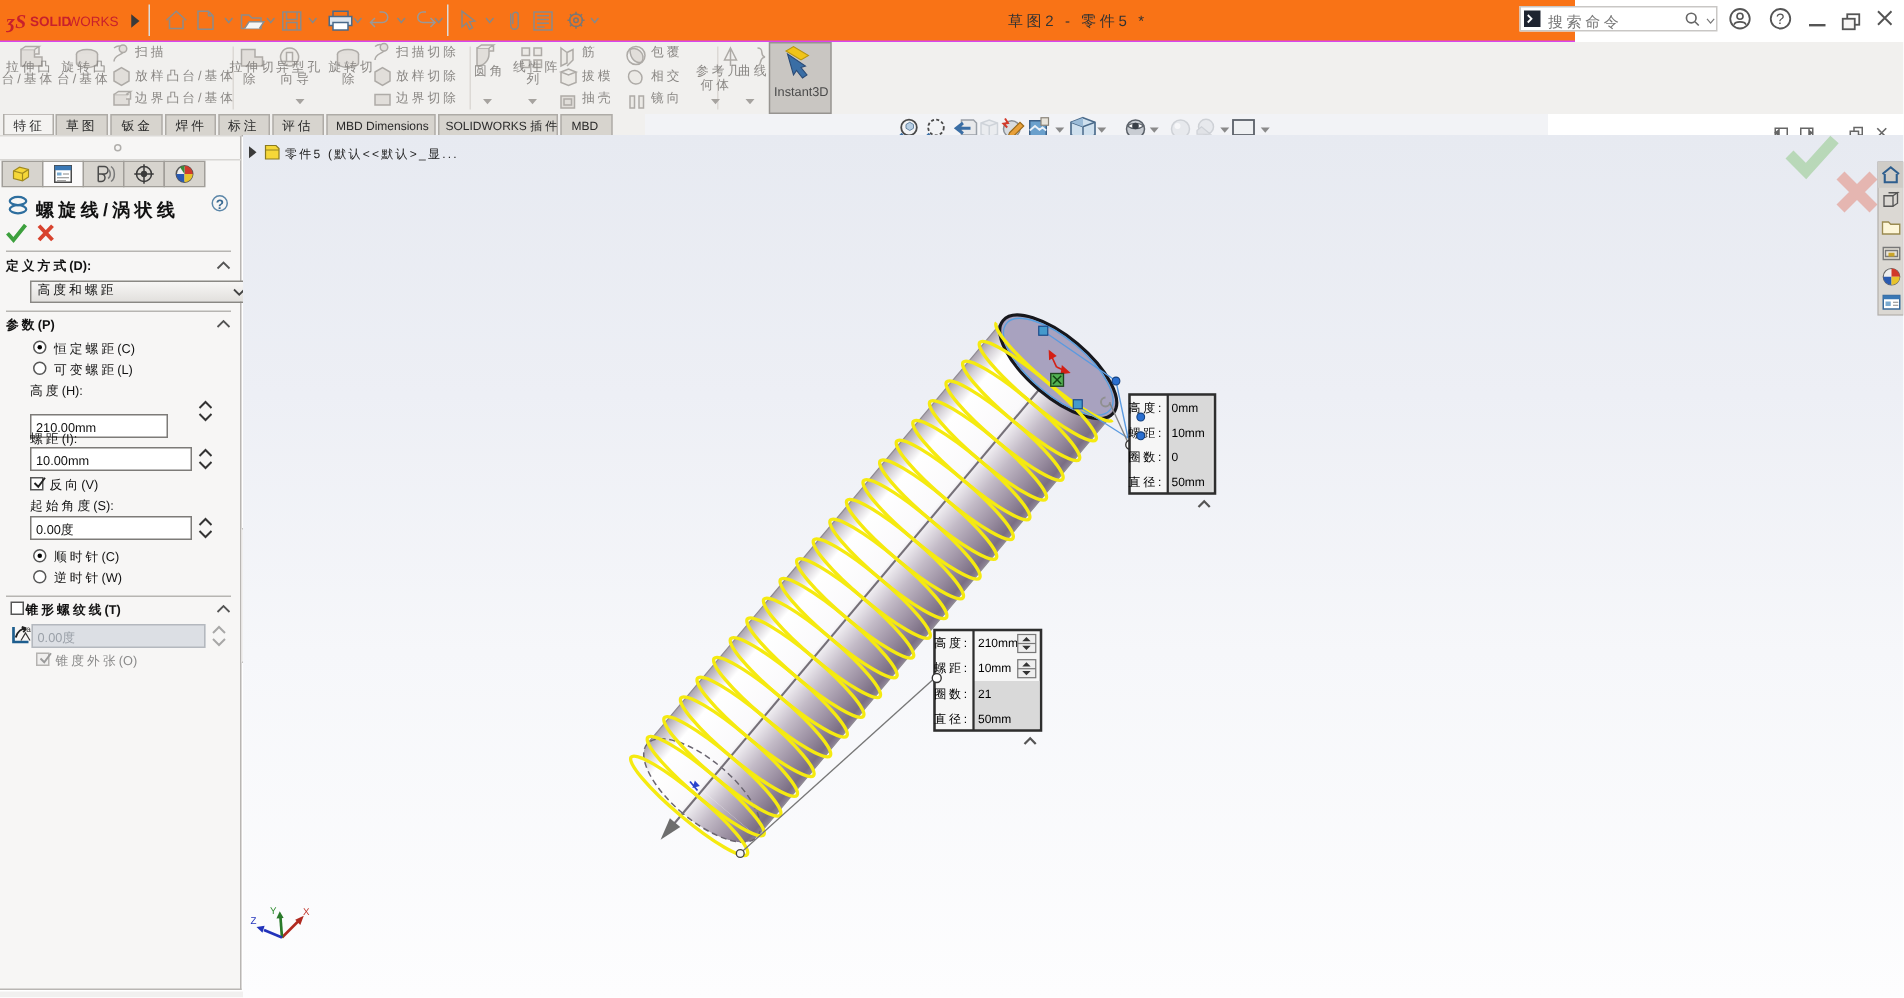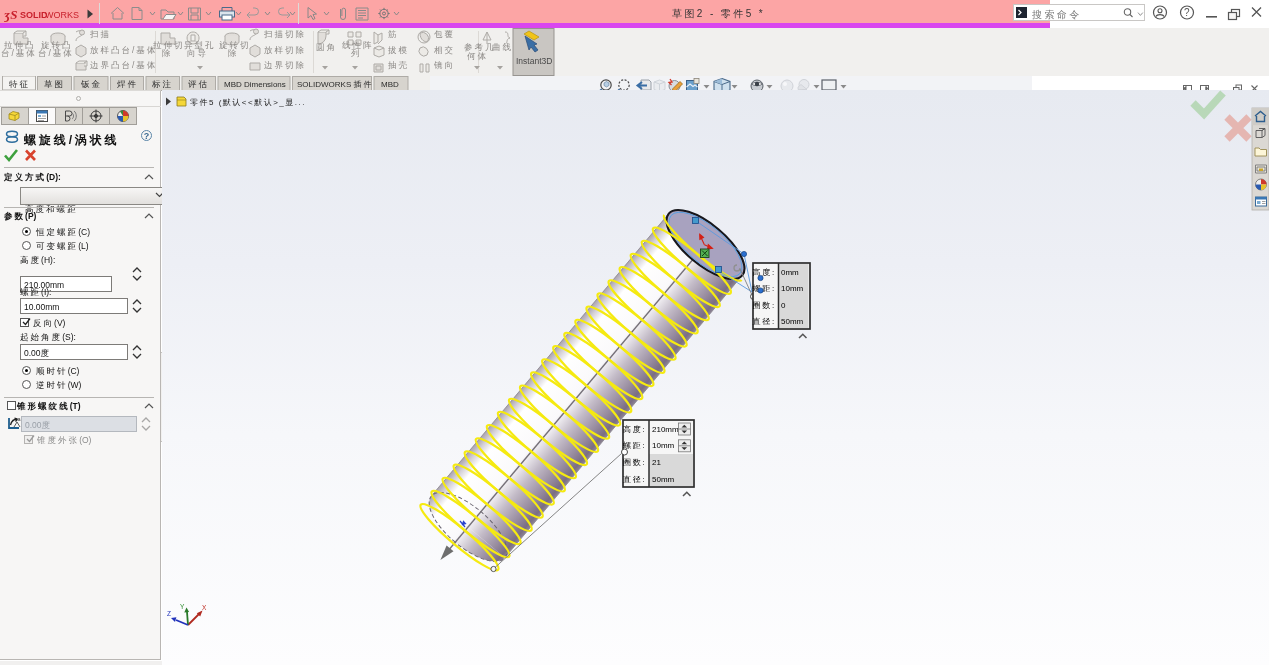--- a/index.html
+++ b/index.html
@@ -1,21 +1,21 @@
 <!DOCTYPE html>
 <html><head><meta charset="utf-8"><style>
 *{margin:0;padding:0;box-sizing:border-box}
 html,body{width:1269px;height:665px;overflow:hidden;font-family:"Liberation Sans",sans-serif}
 body{position:relative;background:#fff}
 .ab{position:absolute}
 .z{letter-spacing:.24em}
 svg{display:block}
 </style></head><body>
 
-<div class="ab" id="titlebar" style="left:0;top:0;width:1050px;height:28px;background:#fca5a5;border-bottom:5px solid #d946ef">
+<div class="ab" id="titlebar" style="left:0;top:0;width:1050px;height:28px;background:#f97316;border-bottom:1px solid #d946ef">
   <svg class="ab" style="left:4px;top:4px" width="110" height="20" viewBox="0 0 110 20">
     <text x="0" y="14.5" font-size="13" font-style="italic" font-weight="bold" fill="#c8202c" font-family="Liberation Serif">ʒS</text>
     <text x="16" y="13.5" font-size="9" font-weight="bold" fill="#c8202c">SOLID</text>
     <text x="41" y="13.5" font-size="9" fill="#c8202c">WORKS</text>
   </svg>
   <svg class="ab" style="left:85px;top:8px" width="10" height="12">
       <path d="M2.5 1.5 L8 6 L2.5 10.5 Z" fill="#3a3a3a"></path>
     </svg>
   <div class="ab" style="left:99px;top:3px;width:1px;height:21px;background:#dddbd9"></div>
   <div class="ab" style="left:298px;top:3px;width:1px;height:21px;background:#dddbd9"></div>
@@ -292,21 +292,21 @@
   <div class="ab" style="left:141px;top:39px;width:11px;height:11px;border:1px solid #5b86a8;border-radius:50%;color:#3a6a92;font-size:9px;text-align:center;line-height:11px;font-weight:bold">?</div>
   <svg class="ab" style="left:3px;top:56px" width="40" height="16" viewBox="0 0 40 16">
     <path d="M2 8.5 L6 13 L14 3" fill="none" stroke="#3da03d" stroke-width="2.6"></path>
     <path d="M23 3.5 L32 13 M32 3.5 L23 13" fill="none" stroke="#d8432e" stroke-width="2.6"></path>
   </svg>
   <div class="ab" style="left:4px;top:76px;width:150px;height:1px;background:#b7b5b2"></div>
   <span class="ab" style="left:4px;top:81px;font-weight:bold"><span class="z">定义方式</span>(D):</span>
   <svg class="ab" style="left:144px;top:83px" width="10" height="6">
       <path d="M1 5 L5 1 L9 5" stroke="#555" fill="none" stroke-width="1.2"></path>
     </svg>
-  <div class="ab" style="left:20px;top:96px;width:148px;height:15px;background:linear-gradient(#f7f6f5,#e2e0dd);border:1px solid #8a8884;padding:16px 0 0 4px"><span class="z">高度和螺距</span>
+  <div class="ab" style="left:20px;top:96px;width:148px;height:15px;background:linear-gradient(#f7f6f5,#e2e0dd);border:1px solid #8a8884;padding:0 0 0 4px"><span class="z">高度和螺距</span>
     <svg class="ab" style="right:3px;top:4px" width="9" height="6">
         <path d="M1 1 L4.5 4.5 L8 1" stroke="#444" fill="none" stroke-width="1.2"></path>
       </svg>
   </div>
   <div class="ab" style="left:4px;top:116px;width:150px;height:1px;background:#b7b5b2"></div>
   <span class="ab" style="left:4px;top:120px;font-weight:bold"><span class="z">参数</span>(P)</span>
   <svg class="ab" style="left:144px;top:122px" width="10" height="6">
       <path d="M1 5 L5 1 L9 5" stroke="#555" fill="none" stroke-width="1.2"></path>
     </svg>
   <div class="ab" style="left:22px;top:136px;width:9px;height:9px;border:1px solid #565656;border-radius:50%;background:#fff"></div>

